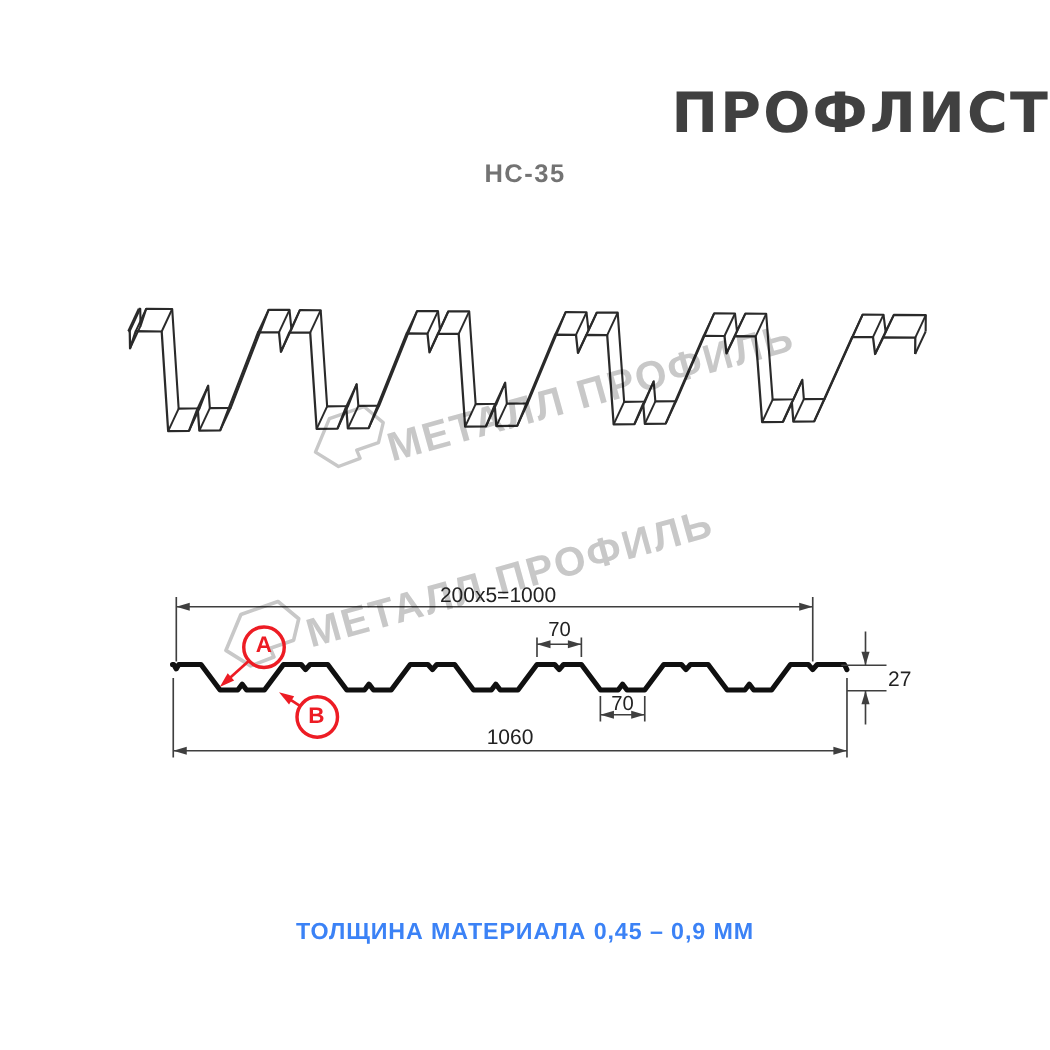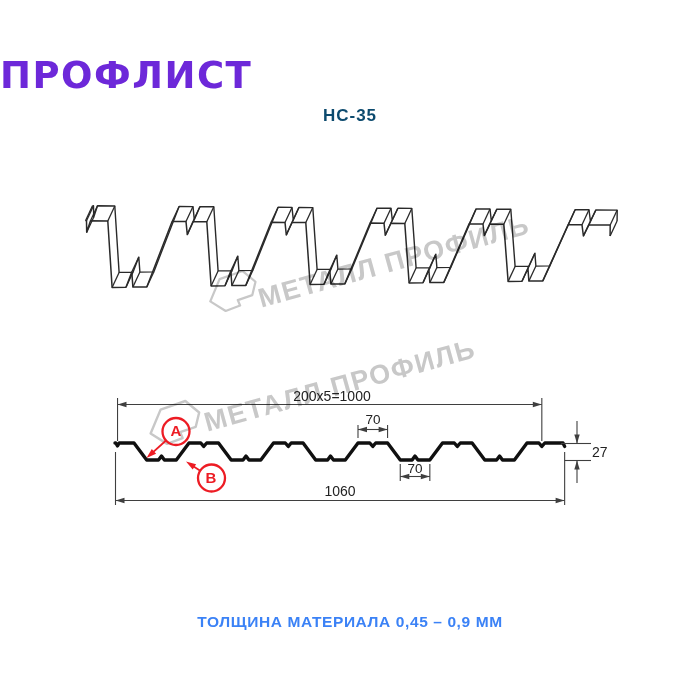--- a/index.html
+++ b/index.html
@@ -1,23 +1,23 @@
 <!DOCTYPE html>
 <html><head>
 <meta charset="utf-8">
 <style>
   html,body{margin:0;padding:0;background:#ffffff;}
   .stage{position:relative;width:700px;height:700px;background:#fff;overflow:hidden;
          font-family:"Liberation Sans",sans-serif;}
   .abs{position:absolute;}
-  .page-title{left:0;top:54px;width:700px;text-align:left;
+  .page-title{left:0;top:54px;width:700px;text-align:right;
     font-family:"DejaVu Sans",sans-serif;font-weight:bold;font-size:37px;
-    letter-spacing:1.5px;color:#6d28d9;}
+    letter-spacing:1.5px;color:#404040;}
   .page-subtitle{left:0;top:106px;width:700px;text-align:center;
-    font-weight:bold;font-size:17px;letter-spacing:1px;color:#0c4a6e;}
+    font-weight:bold;font-size:17px;letter-spacing:1px;color:#737373;}
   .footer-note{left:0;top:613px;width:700px;text-align:center;
     font-weight:bold;font-size:15.5px;letter-spacing:.6px;color:#3b82f6;}
   svg.layer{left:0;top:0;width:700px;height:700px;}
   #draw-layer{z-index:1;}
   .watermark{z-index:2;mix-blend-mode:multiply;pointer-events:none;}
   #red-layer{z-index:3;}
   .dim-label{z-index:4;font-size:14px;color:#222;white-space:nowrap;}
   .dim-center{transform:translateX(-50%);}
   .marker-letter{z-index:4;font-weight:bold;font-size:15px;color:#ed1c24;
     transform:translate(-50%,-54%);}

